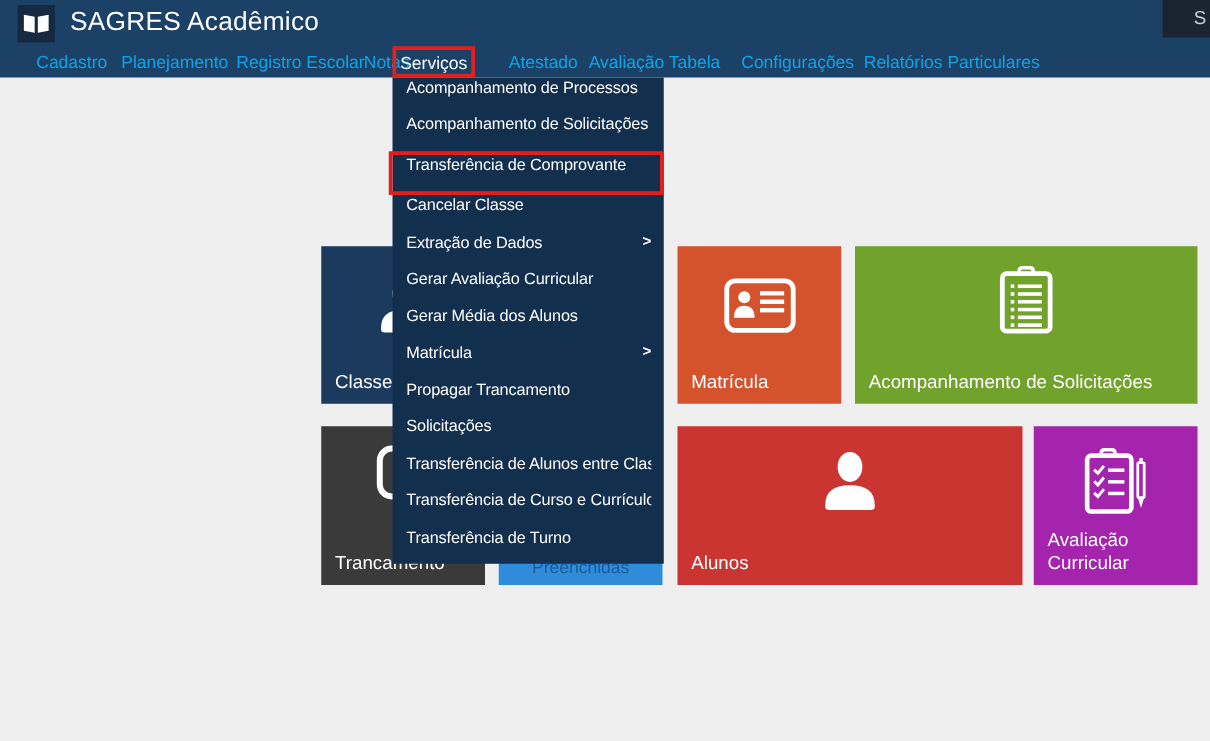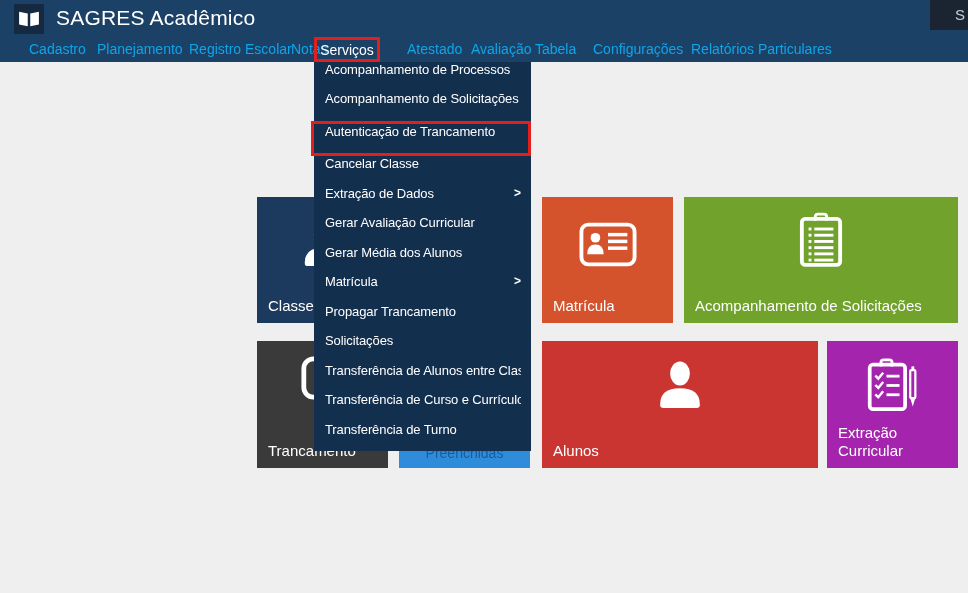--- a/index.html
+++ b/index.html
@@ -125,32 +125,32 @@
       </g>
       <g fill="#fff">
         <rect x="21" y="18" width="14" height="3"></rect>
         <rect x="21" y="28" width="14" height="3"></rect>
         <rect x="21" y="38" width="14" height="3"></rect>
       </g>
       <rect x="46.5" y="13" width="5.5" height="30" rx="1.2" fill="none" stroke="#fff" stroke-width="2.4"></rect>
       <path d="M46.5 43 h5.5 l-2.75 9 z" fill="#fff"></path>
       <rect x="47.8" y="9" width="3" height="3" fill="#fff"></rect>
     </svg>
-    <span class="t-label t-label-wrap">Extração Curricular</span>
+    <span class="t-label t-label-wrap">Avaliação Curricular</span>
   </div>
 
   <div class="dropdown" style="background-color: rgb(19, 47, 78);">
     <div class="dd-item">
       <span class="dd-label">Acompanhamento de Processos</span>
     </div>
     <div class="dd-item">
       <span class="dd-label">Acompanhamento de Solicitações</span>
     </div>
     <div class="dd-item highlighted">
-      <span class="dd-label">Autenticação de Trancamento</span>
+      <span class="dd-label">Transferência de Comprovante</span>
     </div>
     <div class="dd-item">
       <span class="dd-label">Cancelar Classe</span>
     </div>
     <div class="dd-item">
       <span class="dd-label">Extração de Dados</span>
       <span class="dd-arrow">&gt;</span>
     </div>
     <div class="dd-item">
       <span class="dd-label">Gerar Avaliação Curricular</span>

